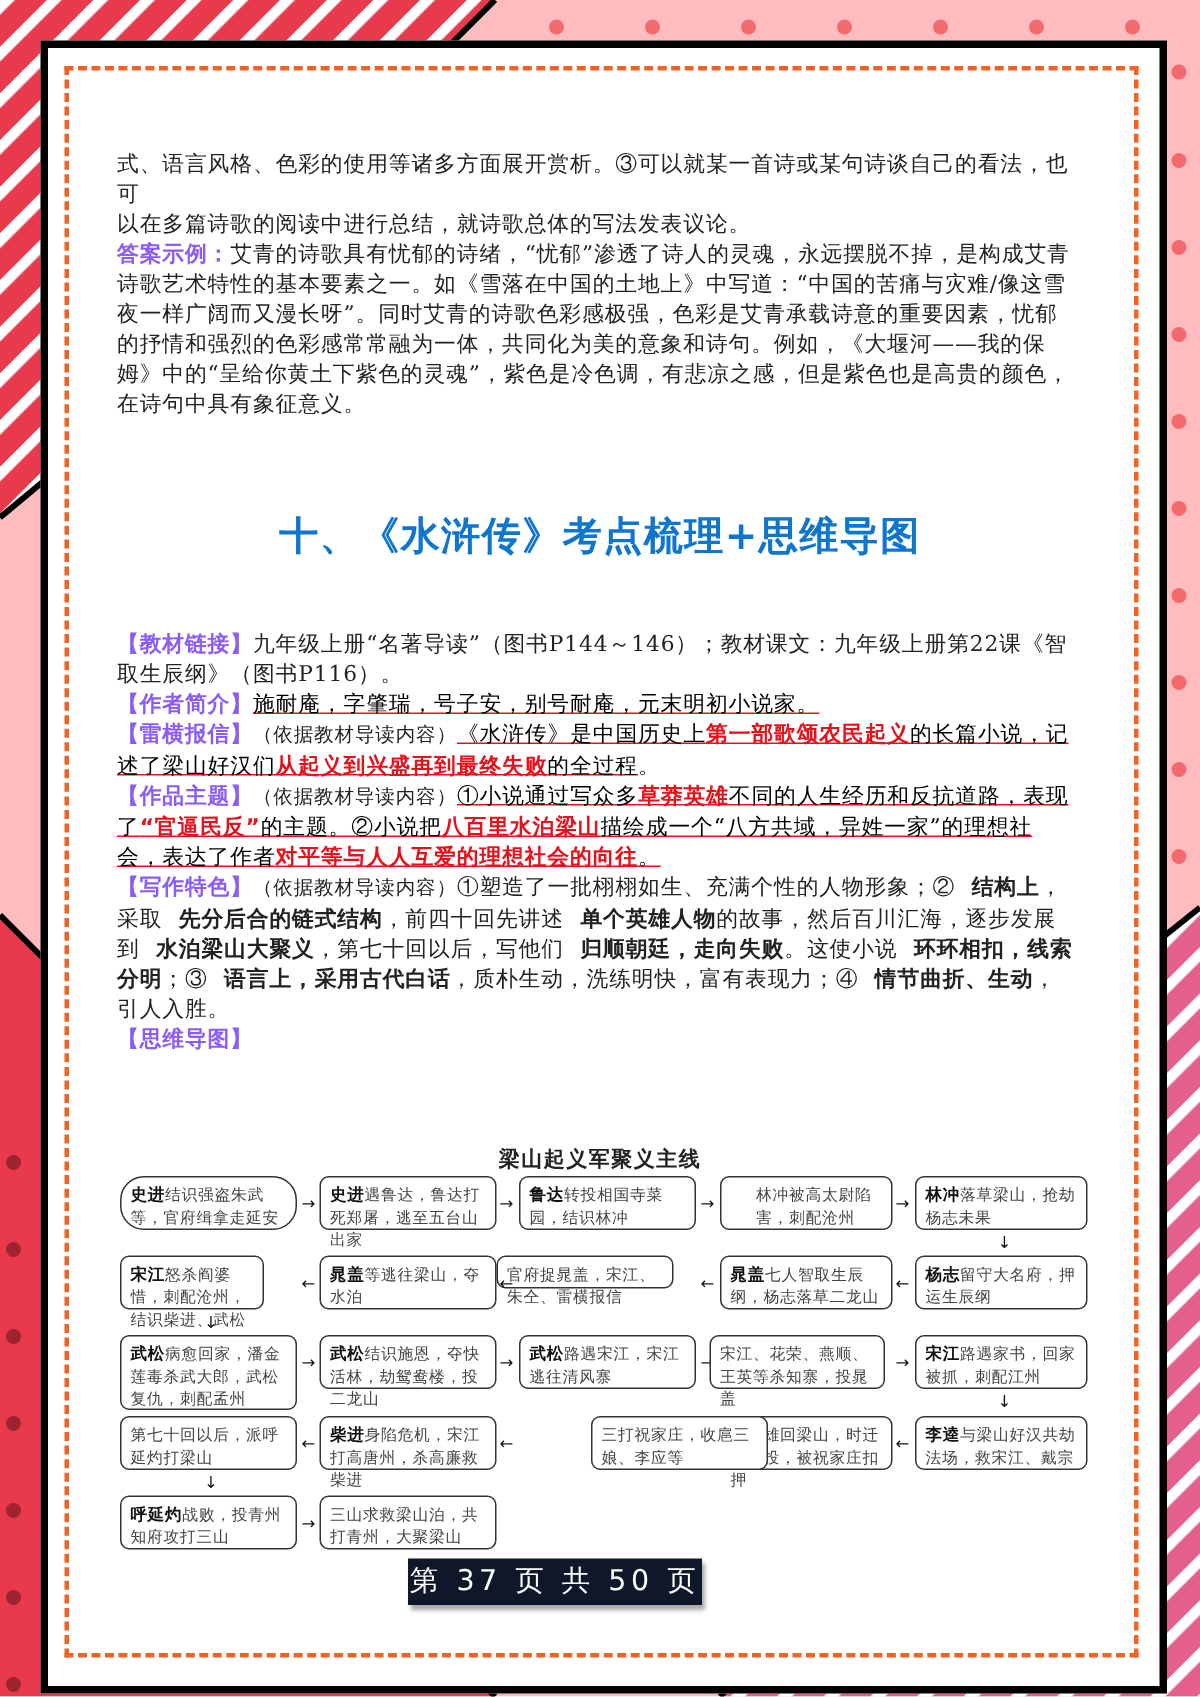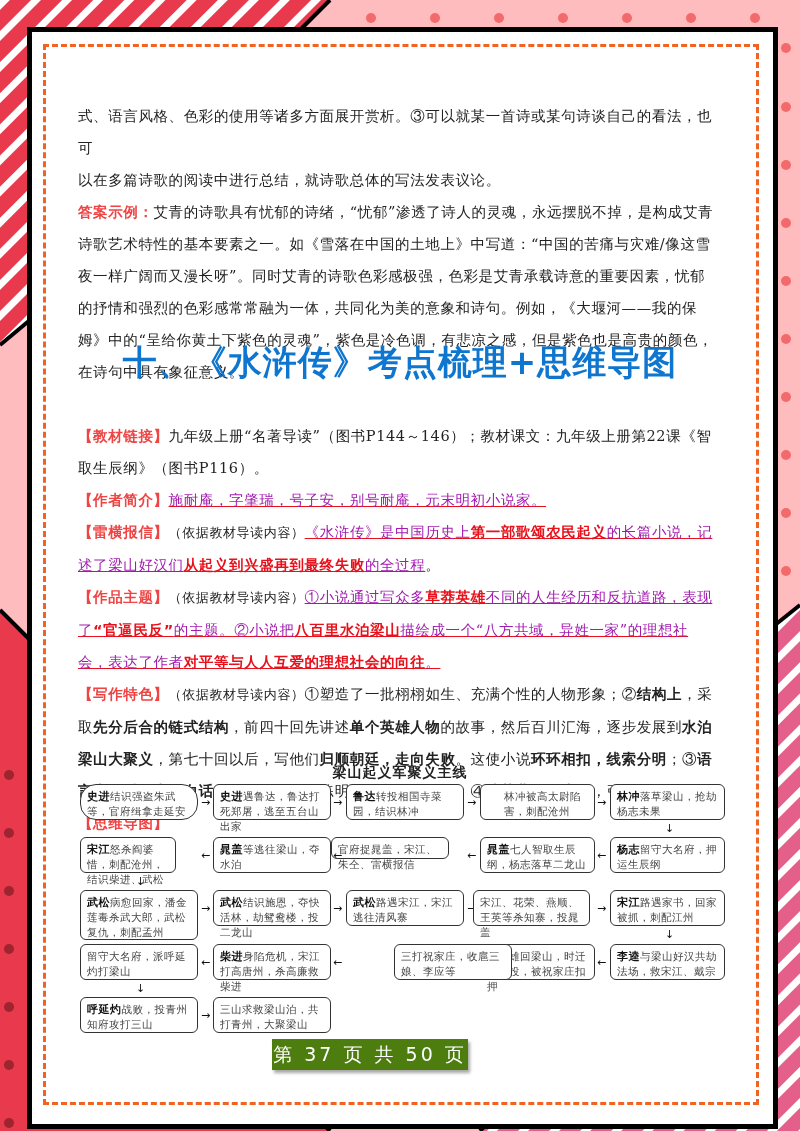--- a/index.html
+++ b/index.html
@@ -12,49 +12,49 @@
     position: absolute; left: 27px; top: 27px; width: 751px; height: 1102px;
     background: #ffffff; border: 5px solid #000;
   }
   .dashed {
     position: absolute; left: 43px; top: 44px; width: 716px; height: 1061px;
     border: 3px dashed #f26322;
   }
 
   
   .content { position: absolute; left: 78px; top: 100px; width: 640px; }
-  .p { font-size: 14.5px; line-height: 32px; letter-spacing: 0.6px; color: #222; }
-  .p .b { font-family: Liberation Sans, sans-serif; font-weight: bold; }
-  .p .red { color: #a21caf; text-decoration: underline; text-decoration-color: #e8111b; }
+  .p { font-size: 14.5px; line-height: 20px; letter-spacing: 0.6px; color: #222; }
+  .p .b { font-family: Liberation Sans, sans-serif; font-weight: bold; margin-left: 11px; }
+  .p .red { color: #000000; text-decoration: underline; text-decoration-color: #e8111b; }
   .p .rb { color: #e8111b; font-weight: bold; font-family: "DejaVu Sans", "Liberation Sans", sans-serif; text-decoration: underline; }
-  .label { font-family: "DejaVu Sans", "Liberation Sans", sans-serif; font-weight: bold; color: #ef4444; text-align: center; }
+  .label { font-family: "DejaVu Sans", "Liberation Sans", sans-serif; font-weight: bold; color: #8b5cf6; text-align: center; }
   .small { font-size: 13px; }
 
   .title {
     position: absolute; left: 0; top: 340px; width: 800px; text-align: center;
     font-family: "DejaVu Sans", "Liberation Sans", sans-serif; font-weight: bold;
-    font-size: 34px; color: #0e76cf; letter-spacing: 1px;
+    font-size: 26px; color: #0e76cf; letter-spacing: 1px;
   }
 
   
   .mm-title {
     position: absolute; left: 0; top: 764px; width: 800px; text-align: center;
     font-family: "DejaVu Sans", "Liberation Sans", sans-serif; font-weight: bold;
     font-size: 14px; color: #222; letter-spacing: 1px;
   }
   .node {
     position: absolute; border: 1.5px solid #333; border-radius: 6px; background: #fff;
     font-size: 10.5px; line-height: 15px; padding: 4px 6px; color: #444; letter-spacing: 0.5px;
   }
   .node .nb { font-family: "DejaVu Sans", "Liberation Sans", sans-serif; font-weight: bold; color: #111; font-size: 11px; }
   .arrow { position: absolute; font-size: 11px; color: #111; line-height: 11px; font-family: "DejaVu Sans", sans-serif; }
 
   .page-badge {
     position: absolute; left: 272px; top: 1039px; width: 196px; height: 31px;
-    background: #4d7c0f; color: #fff; text-align: center;
+    background: #0f172a; color: #fff; text-align: center;
     font-family: "DejaVu Sans", "Liberation Sans", sans-serif; font-size: 19px; line-height: 31px;
     letter-spacing: 3px; box-shadow: 2px 3px 3px rgba(0,0,0,0.35);
   }
 </style>
 </head>
 <body>
 
 <svg class="bg" width="800" height="1131" viewBox="0 0 800 1131" xmlns="http://www.w3.org/2000/svg">
   <defs>
     <pattern id="stripesRed" width="22" height="22" patternUnits="userSpaceOnUse" patternTransform="rotate(45)">
@@ -188,21 +188,21 @@
   <div class="arrow" style="left:665px;top:929px;">↓</div>
 
   <div class="node" style="left:610px;top:944px;width:115px;height:36px;"><span class="nb">李逵</span><span>与梁山好汉共劫法场，救宋江、戴宗</span></div>
   <div class="arrow" style="left:597px;top:957px;">←</div>
   <div class="node" style="left:480px;top:944px;width:115px;height:36px;"><span class="nb"></span><span>众英雄回梁山，时迁等来投，被祝家庄扣押</span></div>
   <div class="arrow" style="left:467px;top:957px;">←</div>
   <div class="node" style="left:346px;top:944px;width:118px;height:36px;margin-left:48px;"><span class="nb"></span><span>三打祝家庄，收扈三娘、李应等</span></div>
   <div class="arrow" style="left:333px;top:957px;">←</div>
   <div class="node" style="left:213px;top:944px;width:118px;height:36px;"><span class="nb">柴进</span><span>身陷危机，宋江打高唐州，杀高廉救柴进</span></div>
   <div class="arrow" style="left:201px;top:957px;">←</div>
-  <div class="node" style="left:80px;top:944px;width:118px;height:36px;"><span class="nb"></span><span>留守大名府，派呼延灼打梁山</span></div>
+  <div class="node" style="left:80px;top:944px;width:118px;height:36px;"><span class="nb"></span><span>第七十回以后，派呼延灼打梁山</span></div>
   <div class="arrow" style="left:136px;top:983px;">↓</div>
 
   <div class="node" style="left:80px;top:997px;width:118px;height:36px;"><span class="nb">呼延灼</span><span>战败，投青州知府攻打三山</span></div>
   <div class="arrow" style="left:201px;top:1010px;">→</div>
   <div class="node" style="left:213px;top:997px;width:118px;height:36px;"><span class="nb"></span><span>三山求救梁山泊，共打青州，大聚梁山</span></div>
 </div>
 
 <div class="page-badge">第 37 页 共 50 页</div>
 
 </body></html>

